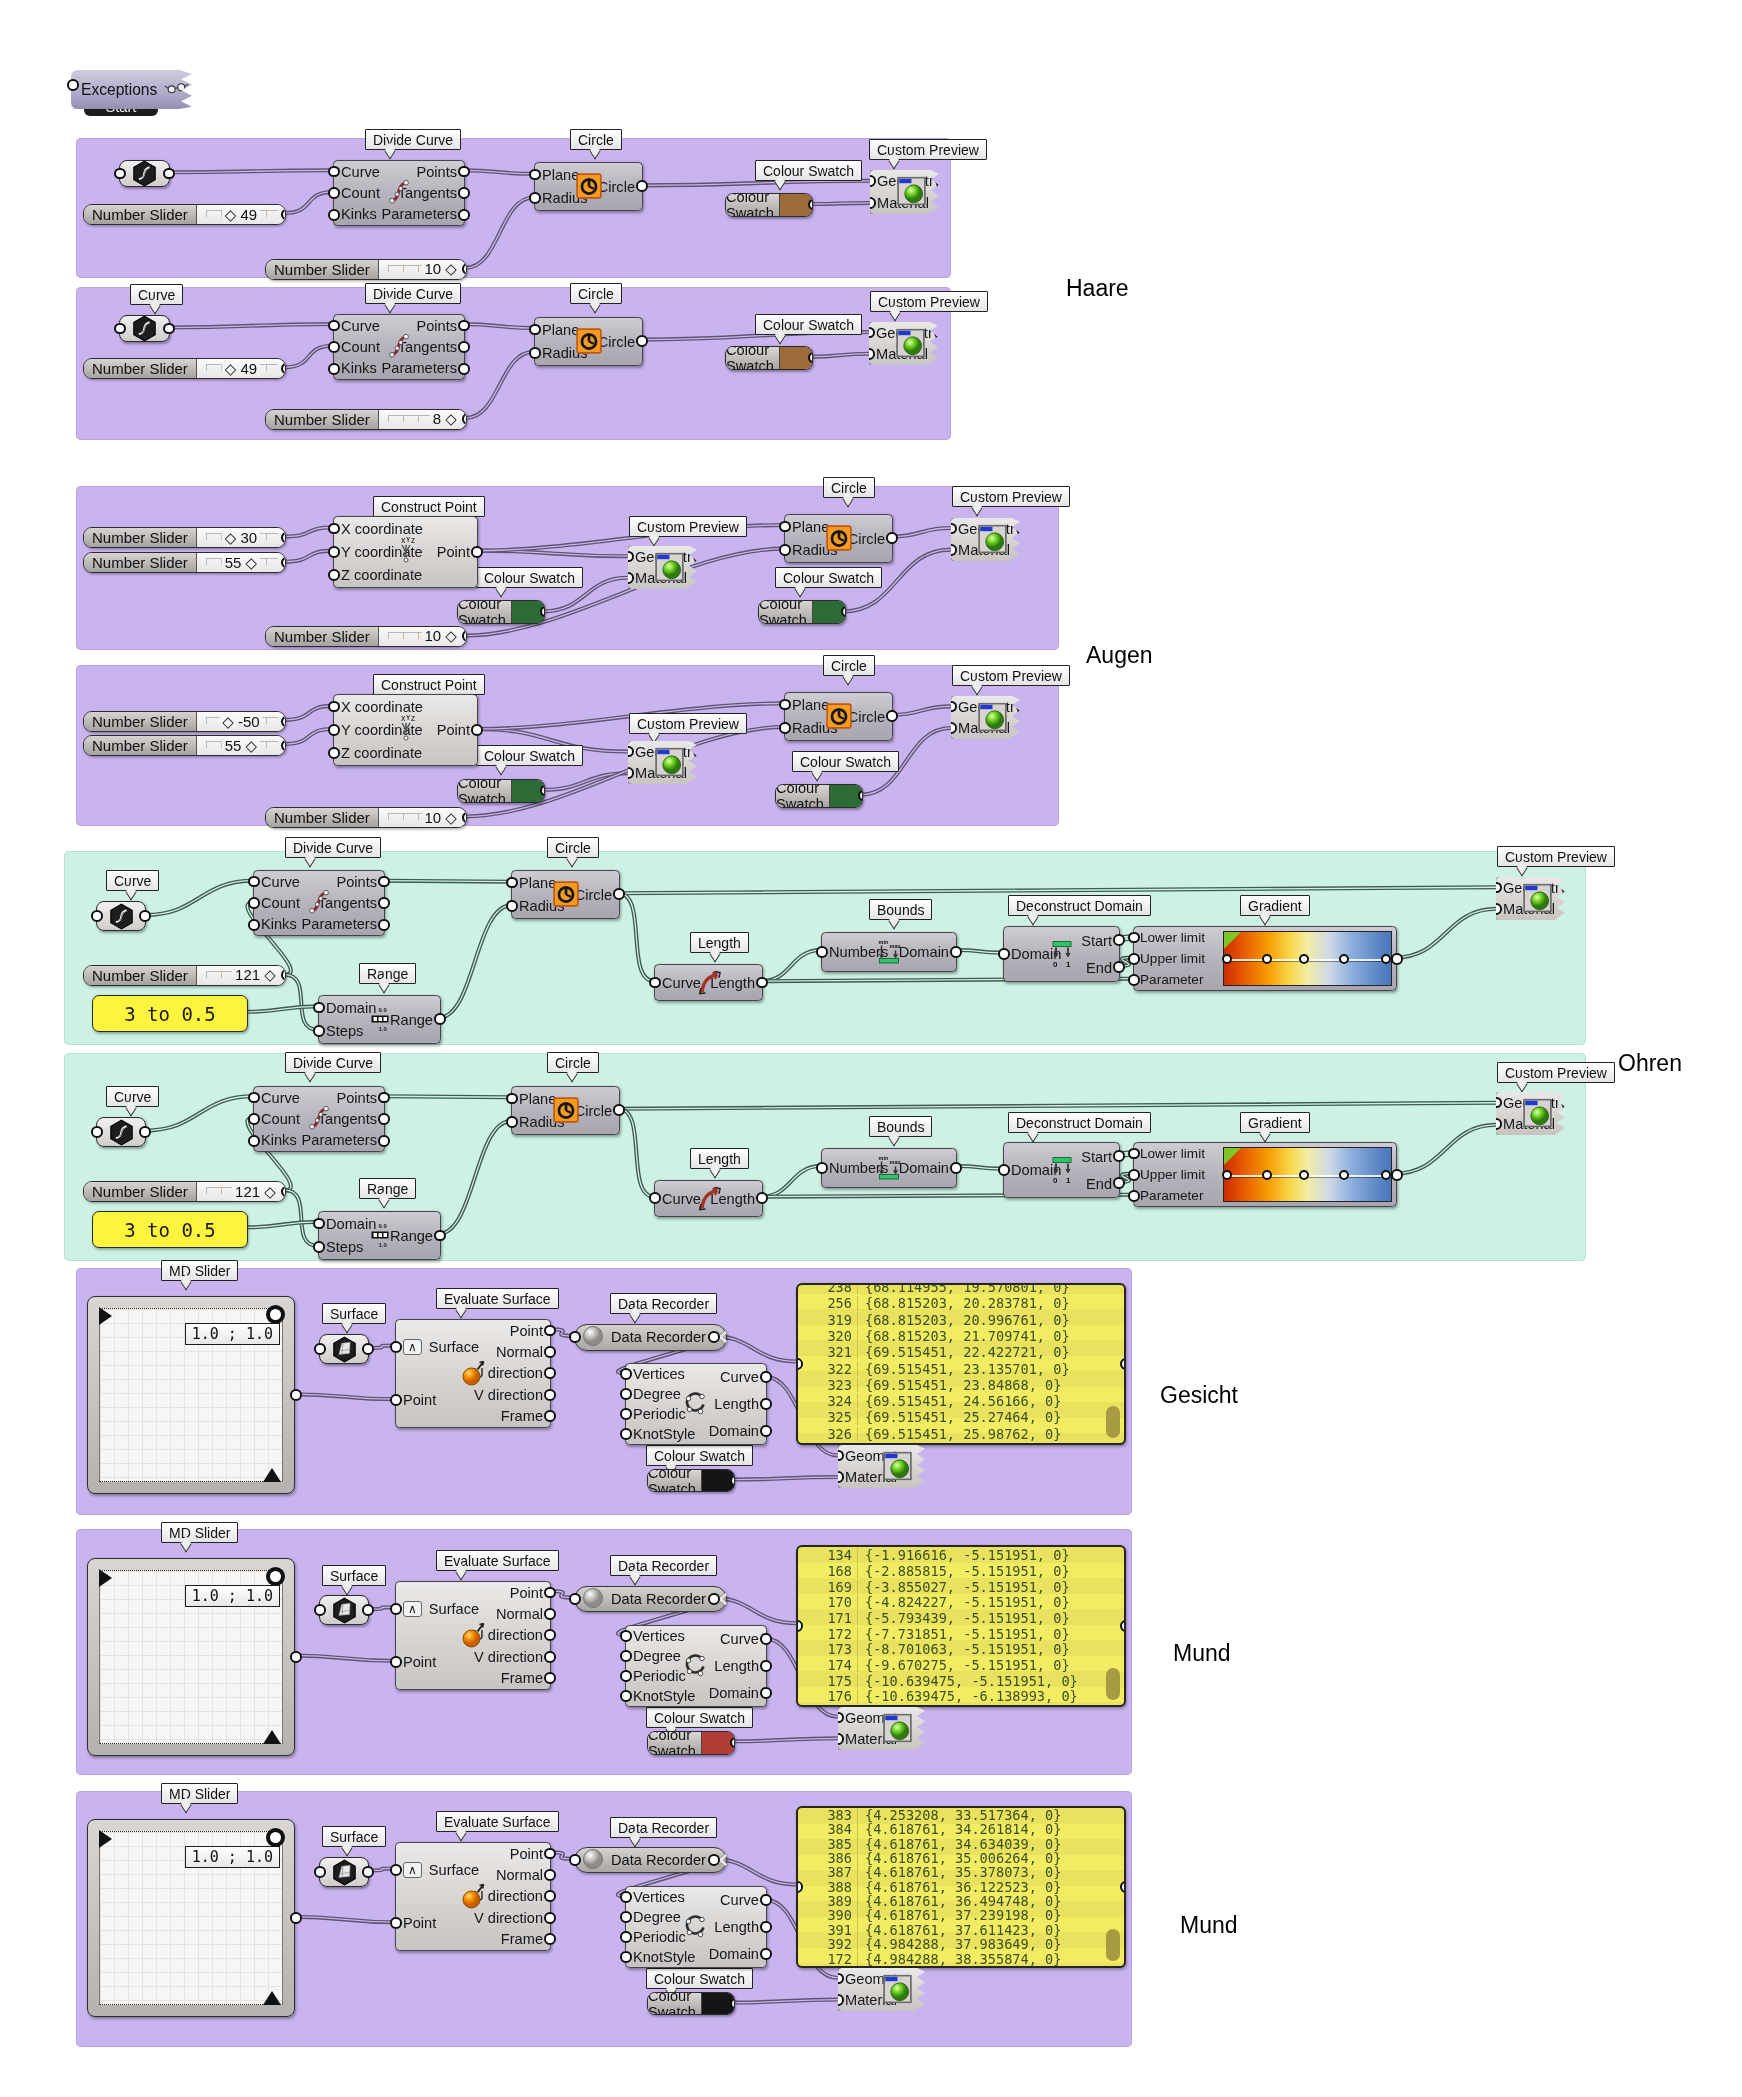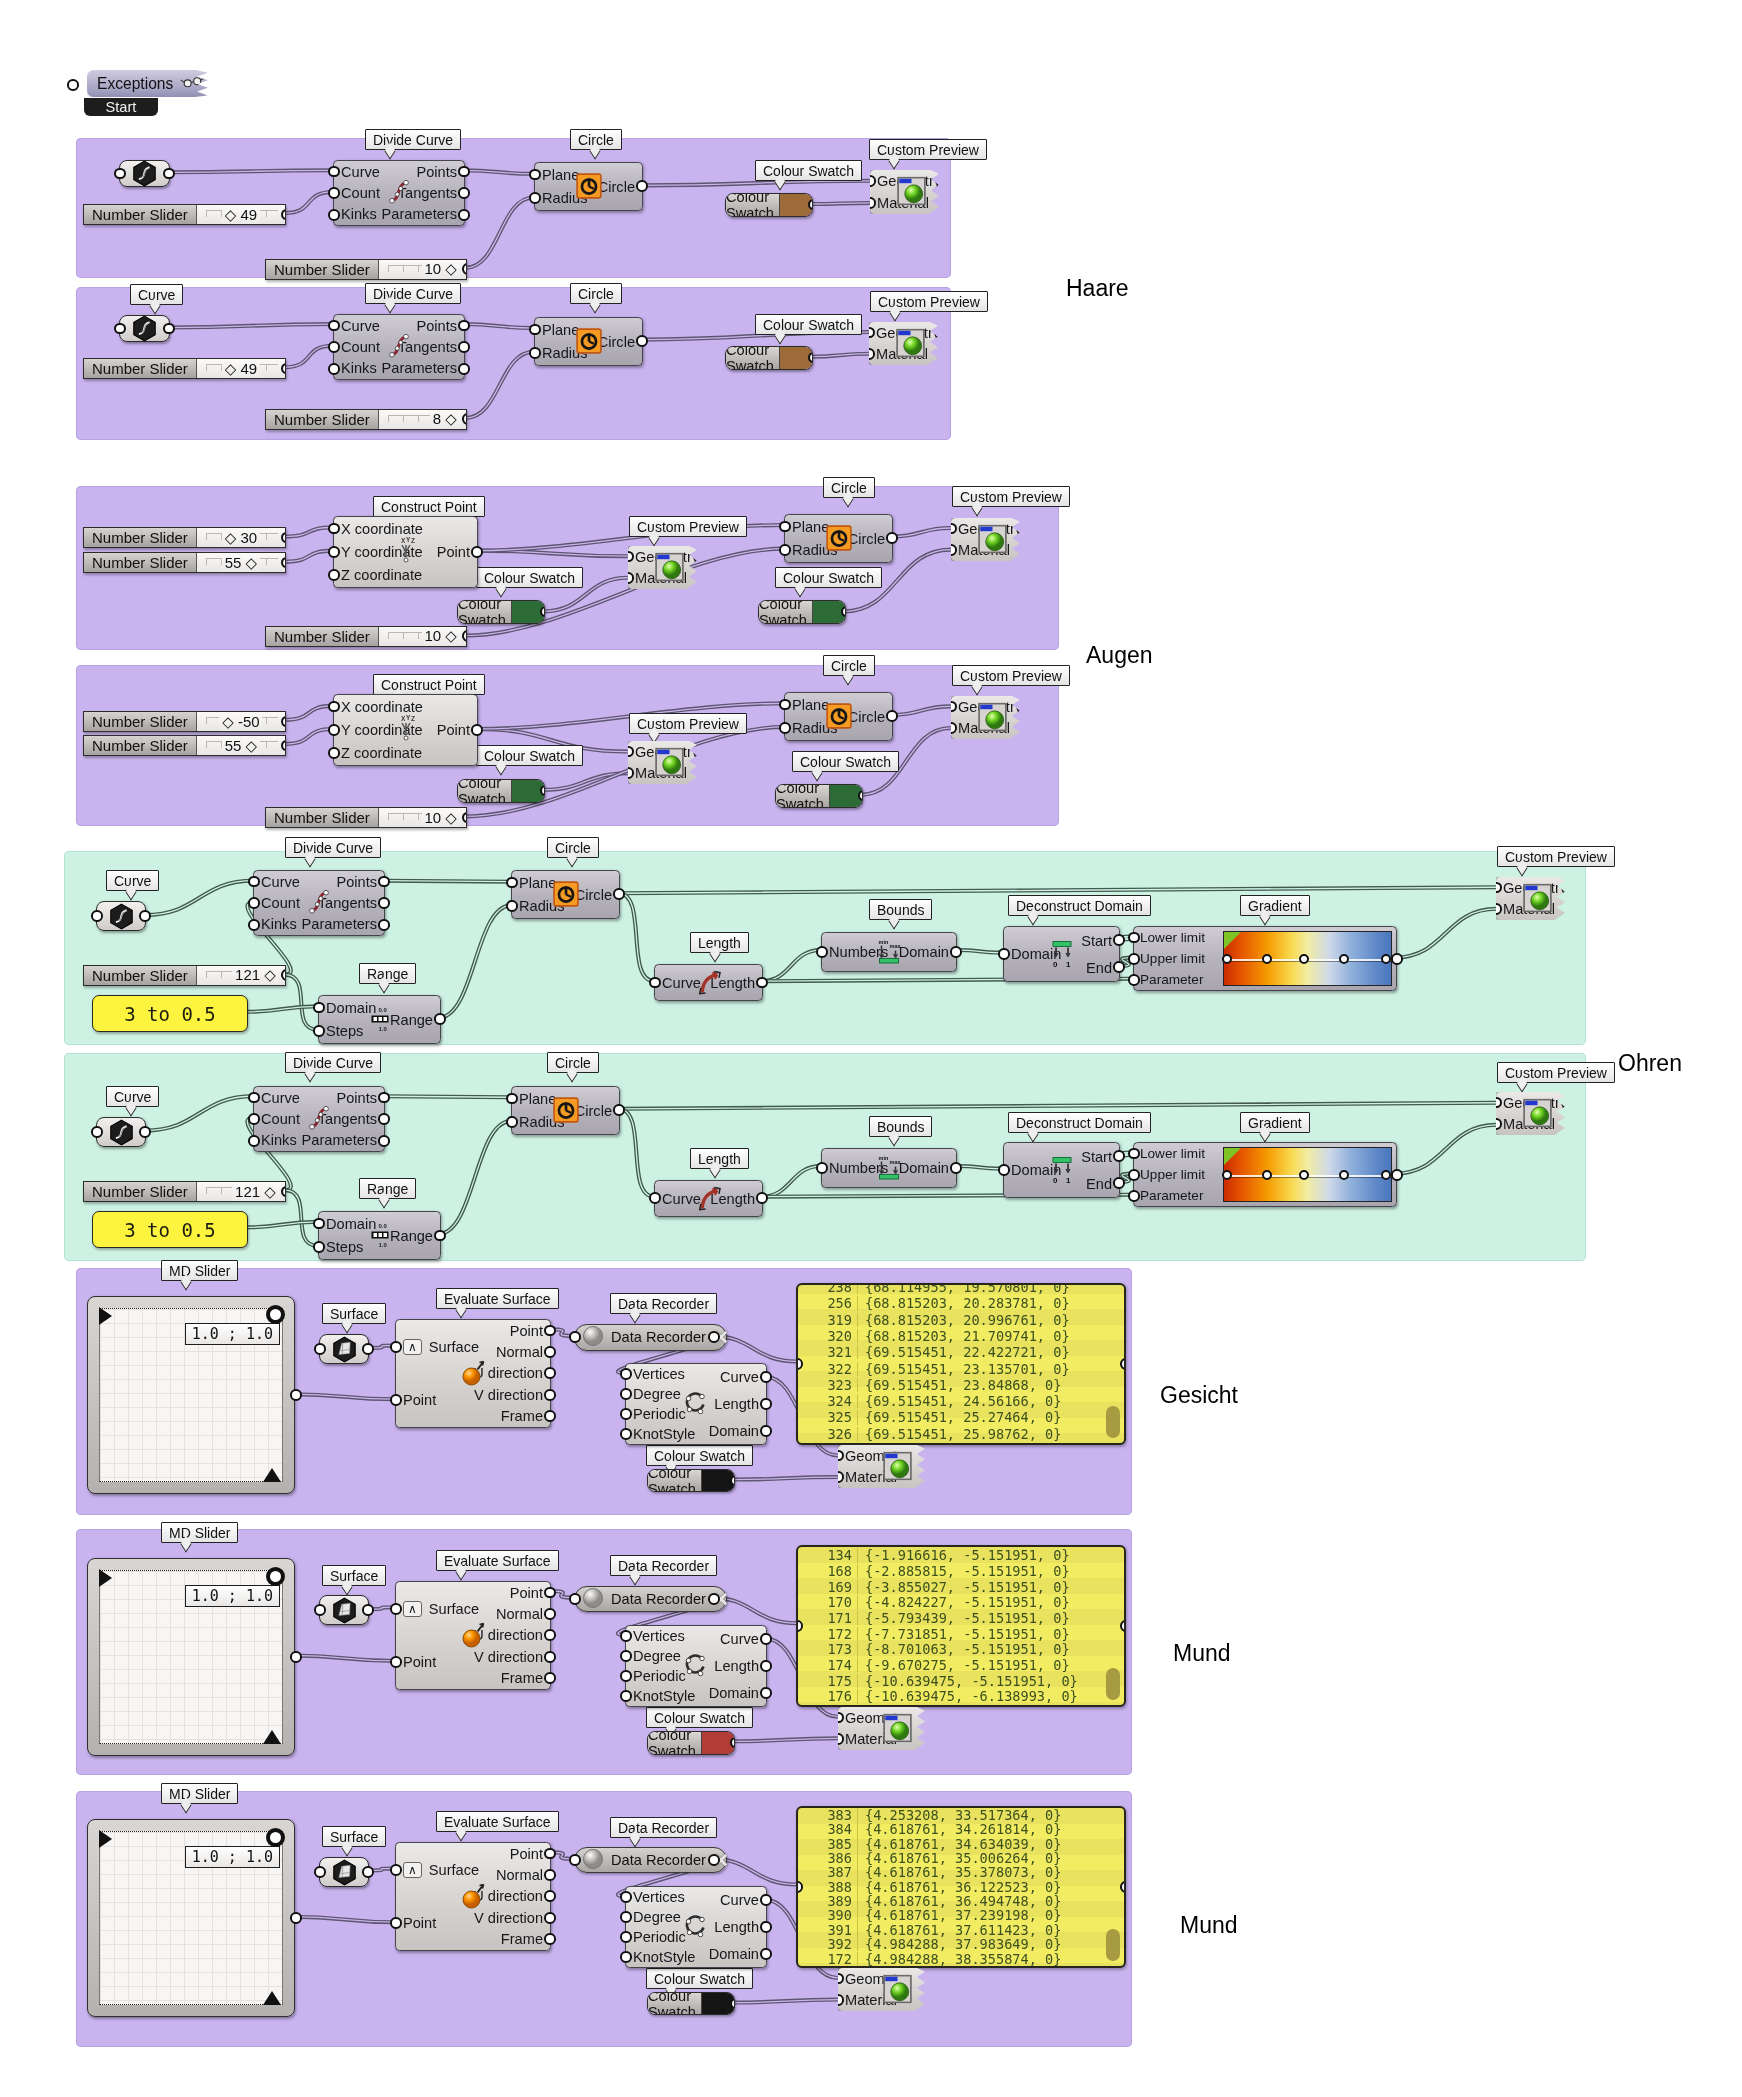--- a/index.html
+++ b/index.html
@@ -20,21 +20,21 @@
   .col{position:absolute;top:0;bottom:0;display:flex;flex-direction:column;justify-content:space-around;}
   .col.in{left:7px;align-items:flex-start;}
   .col.out{right:7px;align-items:flex-end;}
   .port{font-size:14.6px;color:#17171a;white-space:nowrap;display:flex;align-items:center;gap:4px;}
   .cicon{position:absolute;left:50%;top:50%;transform:translate(-50%,-50%);}
   .sock{position:absolute;width:7.5px;height:7.5px;background:#fff;border:2.5px solid #111;border-radius:50%;z-index:5;}
   .zigR{clip-path:polygon(0 0,calc(100% - 8px) 0,100% 9%,calc(100% - 8px) 21%,100% 34%,calc(100% - 8px) 46%,100% 59%,calc(100% - 8px) 71%,100% 84%,calc(100% - 8px) 96%,calc(100% - 10px) 100%,0 100%);
     border:none;box-shadow:none;filter:drop-shadow(0 0 1.5px #333);}
   .pcapsule{background:linear-gradient(180deg,#f2f0ee,#cfccca);border:1.5px solid #2c2c2c;border-radius:8px;
     display:flex;align-items:center;justify-content:center;box-shadow:1px 1.5px 2.5px rgba(0,0,0,.35);}
-  .slider{display:flex;border:1.5px solid #2c2c2c;border-radius:0;overflow:hidden;box-shadow:1px 1.5px 2.5px rgba(0,0,0,.3);}
+  .slider{display:flex;border:1.5px solid #2c2c2c;border-radius:9px;overflow:hidden;box-shadow:1px 1.5px 2.5px rgba(0,0,0,.3);}
   .slider-label{background:linear-gradient(180deg,#d6d3d1,#a5a2a0);border-right:1px solid #555;
     display:flex;align-items:center;justify-content:center;font-size:15px;color:#111;padding:0 8px;white-space:nowrap;}
   .slider-track{position:relative;flex:1;background:linear-gradient(180deg,#fbfaf9,#e8e6e4);}
   .slider-track:before{content:"";position:absolute;left:10%;right:8%;top:26%;height:6px;
     background:repeating-linear-gradient(90deg,#b9b6b3 0 1px,transparent 1px 15px);border-top:1px solid #b9b6b3;}
   .sval{position:absolute;top:50%;transform:translateY(-50%);font-size:15px;color:#111;background:linear-gradient(180deg,#fbfaf9,#eceae8);padding:0 3px;white-space:nowrap;}
   .sval.c{left:50%;transform:translate(-50%,-50%);}
   .sval.r{right:7%;}
   .swatch{display:flex;border:1.5px solid #2c2c2c;border-radius:8px;overflow:hidden;box-shadow:1px 1.5px 2.5px rgba(0,0,0,.35);}
   .swatch .lab{background:linear-gradient(180deg,#d9d6d4,#a8a5a3);display:flex;align-items:center;justify-content:center;
@@ -243,21 +243,21 @@
       <path d="M 1094 3687 C 1154 3687, 1082 3700, 1142 3700" stroke="#cab4f0" stroke-width="2.6" fill="none"></path>
       <path d="M 1414 3700 C 1499.5 3700, 1499.5 3751, 1585 3751" stroke="#5e566f" stroke-width="8" fill="none"></path>
       <path d="M 1414 3700 C 1499.5 3700, 1499.5 3751, 1585 3751" stroke="#cab4f0" stroke-width="2.6" fill="none"></path>
       <path d="M 1414 3700 C 1499.5 3700, 1157.5 3774, 1243 3774" stroke="#5e566f" stroke-width="8" fill="none"></path>
       <path d="M 1414 3700 C 1499.5 3700, 1157.5 3774, 1243 3774" stroke="#cab4f0" stroke-width="2.6" fill="none"></path>
       <path d="M 1521 3781 C 1594 3781, 1594 3937, 1667 3937" stroke="#5e566f" stroke-width="8" fill="none"></path>
       <path d="M 1521 3781 C 1594 3781, 1594 3937, 1667 3937" stroke="#cab4f0" stroke-width="2.6" fill="none"></path>
       <path d="M 1459 3986 C 1563 3986, 1563 3980, 1667 3980" stroke="#5e566f" stroke-width="8" fill="none"></path>
       <path d="M 1459 3986 C 1563 3986, 1563 3980, 1667 3980" stroke="#cab4f0" stroke-width="2.6" fill="none"></path>
     </svg>
-    <div class="exc" style="left: 71px; top: 70px; width: 98px; height: 27px; position: absolute; margin-left: 16px;">
+    <div class="exc" style="left: 71px; top: 70px; width: 98px; height: 39px; position: absolute;">
       <span>Exceptions</span>
       <span><svg width="26" height="14" viewBox="0 0 60 30">
           <circle cx="20" cy="18" r="8" fill="#f2f2f2" stroke="#333" stroke-width="2.5"></circle>
           <circle cx="42" cy="13" r="8" fill="#f2f2f2" stroke="#333" stroke-width="2.5"></circle>
           <path d="M28 16 L34 14 M12 16 L4 10 M50 11 L58 6" stroke="#333" stroke-width="2.5" fill="none"></path>
         </svg></span>
     </div>
     <div class="sock" style="left: 67px; top: 79px;"></div>
     <div class="exctab" style="left: 84px; top: 98px; width: 74px; height: 18px; position: absolute;">Start</div>
     <div class="tooltip" style="left: 365px; top: 129px; position: absolute;">Divide Curve</div>

